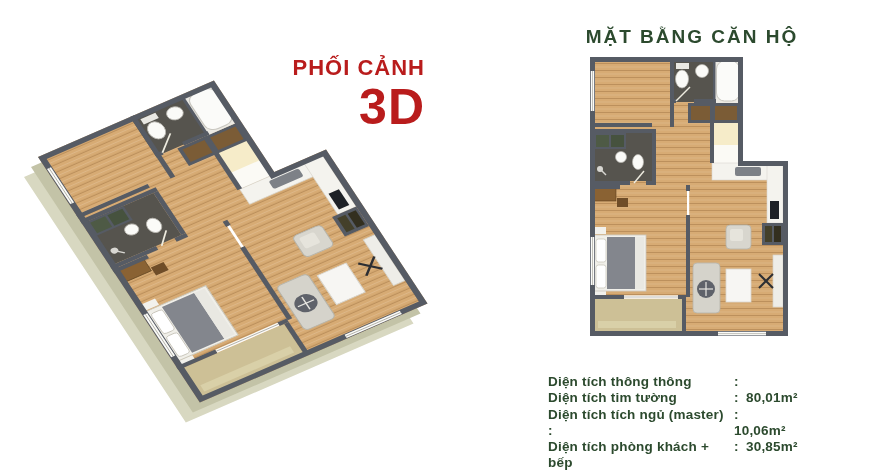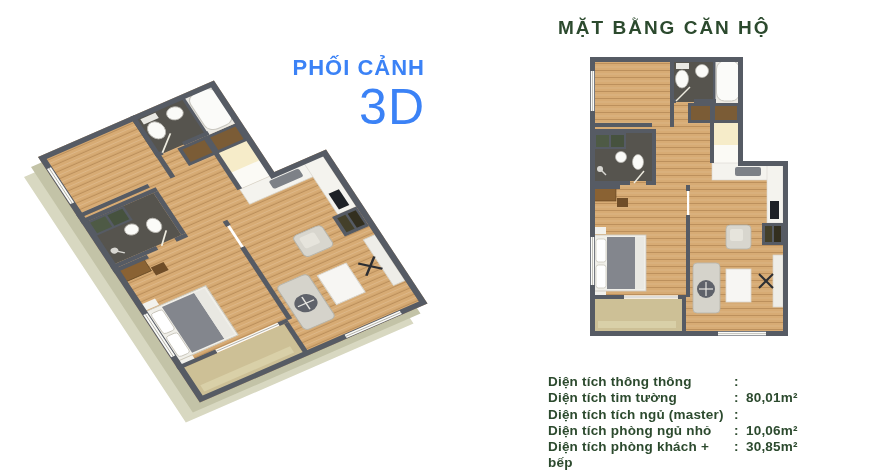--- a/index.html
+++ b/index.html
@@ -1,24 +1,24 @@
 <!DOCTYPE html>
 <html><head>
 <meta charset="utf-8">
 <style>
   html,body{margin:0;padding:0;background:#fff;}
   .stage{position:relative;width:870px;height:472px;background:#fff;overflow:hidden;
          font-family:"Liberation Sans","DejaVu Sans",sans-serif;}
   
   .title3d{position:absolute;left:283px;top:57px;width:142px;text-align:right;line-height:1;}
   .title3d .t1{font-size:22px;font-weight:bold;letter-spacing:1px;}
-  .title3d .t2{font-size:50px;font-weight:normal;margin-top:3px;letter-spacing:1px;}
+  .title3d .t2{font-size:50px;font-weight:bold;margin-top:3px;letter-spacing:1px;}
   .iso{position:absolute;left:0px;top:22px;width:500px;height:445px;}
   
-  .plan2d-title{position:absolute;left:555px;top:14px;width:250px;margin:3px;text-align:left;
+  .plan2d-title{position:absolute;left:555px;top:14px;width:250px;margin:12px;text-align:center;
                 font-size:19px;font-weight:bold;letter-spacing:2px;}
   .plan2d{position:absolute;left:590px;top:57px;width:198px;height:281px;}
   
   .measure{position:absolute;left:548px;top:374px;width:312px;}
   .mrow{display:grid;grid-template-columns:184px 10px auto;column-gap:2px;
         font-size:13.5px;font-weight:bold;line-height:16.3px;letter-spacing:0.2px;}
   .mrow .val{white-space:nowrap;}
   .hidden-defs{position:absolute;width:0;height:0;}
 </style>
 </head>
@@ -148,21 +148,21 @@
       <g transform="translate(-7,10)">
         <g transform="matrix(1.15,-0.5,0.58,0.88,38,135)">
           <path d="M0,0 H153 V104 H198 V279 H0 Z" fill="#c3c3a7"></path>
         </g>
       </g>
 
       <g transform="matrix(1.15,-0.5,0.58,0.88,38,135)">
         <use href="#plan"></use>
       </g>
     </svg>
-    <div class="title3d" style="color: #3b82f6;">
+    <div class="title3d" style="color: #b91c1c;">
       <div class="t1">PHỐI CẢNH</div>
       <div class="t2">3D</div>
     </div>
   </section>
 
   <section>
     <h2 class="plan2d-title" style="color: rgb(44, 74, 46);">MẶT BẰNG CĂN HỘ</h2>
     <svg class="plan2d" viewBox="0 0 198 281">
       <use href="#plan"></use>
     </svg>
@@ -175,21 +175,20 @@
       <div class="mrow">
         <span class="lbl">Diện tích tim tường</span>
         <span class="sep">:</span>
         <span class="val">80,01m²</span>
       </div>
       <div class="mrow">
         <span class="lbl">Diện tích tích ngủ (master)</span>
         <span class="sep">:</span>
       </div>
       <div class="mrow">
-        <span class="lbl">Diện tích phòng ngủ nhỏ</span>
         <span class="sep">:</span>
         <span class="val">10,06m²</span>
       </div>
       <div class="mrow">
         <span class="lbl">Diện tích phòng khách + bếp</span>
         <span class="sep">:</span>
         <span class="val">30,85m²</span>
       </div>
     </div>
   </section>

